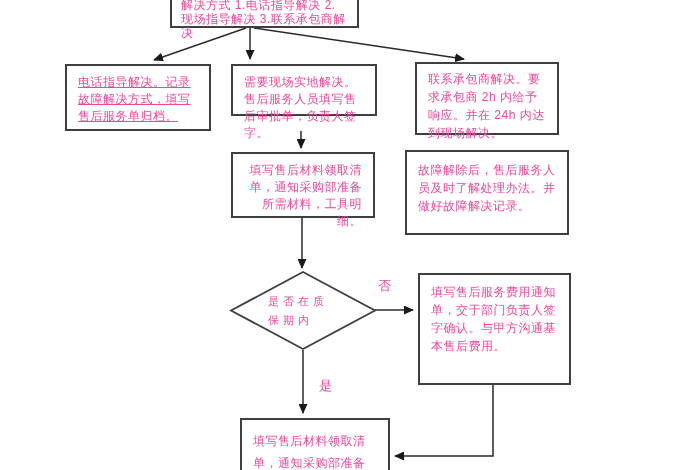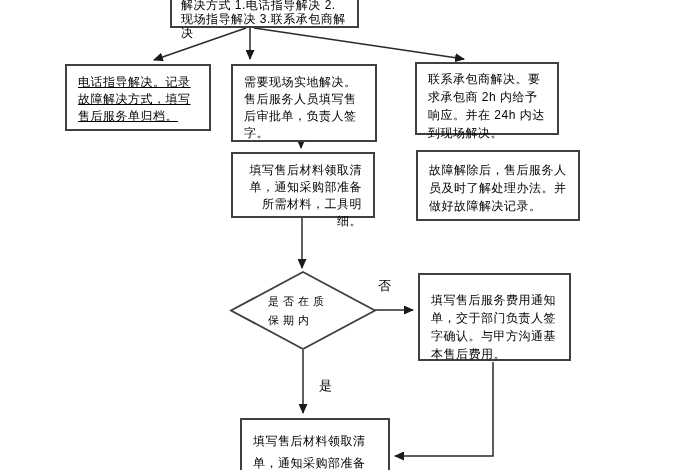--- a/index.html
+++ b/index.html
@@ -3,43 +3,43 @@
 <meta charset="utf-8">
 <style>
   html, body { margin: 0; padding: 0; background: #ffffff; }
   .canvas {
     position: relative;
     width: 700px;
     height: 470px;
     background: #ffffff;
     overflow: hidden;
     font-family: "Liberation Sans", "DejaVu Sans", sans-serif;
-    color: #000000;
+    color: #ec4899;
   }
   .connectors {
     position: absolute;
     left: 0; top: 0;
     width: 700px; height: 470px;
   }
   .node {
     position: absolute;
     box-sizing: border-box;
     border: 2px solid #3f3f3f;
     background: #ffffff;
     font-size: 12px;
     letter-spacing: 0.5px;
     word-break: break-all;
   }
   .top-box        { left: 170px; top: -22px; width: 189px; height: 50px; padding: 18px 9px 0;  line-height: 14px; }
   .phone-box      { left: 65px;  top: 64px;  width: 146px; height: 67px; padding: 8px 11px 0;  line-height: 17px; text-decoration: underline; }
-  .onsite-box     { left: 231px; top: 64px;  width: 146px; height: 78px; padding: 8px 11px 0;  line-height: 17px; }
+  .onsite-box     { left: 231px; top: 64px;  width: 146px; height: 52px; padding: 8px 11px 0;  line-height: 17px; }
   .contractor-box { left: 415px; top: 62px;  width: 144px; height: 73px; padding: 6px 11px 0;  line-height: 18px; }
   .materials-box  { left: 231px; top: 152px; width: 144px; height: 66px; padding: 8px 11px 0;  line-height: 17px; text-align: right; }
-  .fault-box      { left: 416px; top: 150px; width: 164px; height: 71px; padding: 9px 11px 4px;  line-height: 18px; }
-  .fee-box        { left: 418px; top: 273px; width: 153px; height: 88px; padding: 16px 11px 0;  line-height: 18px; }
+  .fault-box      { left: 405px; top: 150px; width: 164px; height: 85px; padding: 9px 11px 4px;  line-height: 18px; }
+  .fee-box        { left: 418px; top: 273px; width: 153px; height: 112px; padding: 8px 11px 0;  line-height: 18px; }
   .bottom-box     { left: 240px; top: 418px; width: 150px; height: 86px; padding: 10px 11px 0; line-height: 22px; }
   .diamond-text {
     position: absolute;
     left: 268px; top: 292px; width: 70px;
     font-size: 11px; line-height: 19px;
     letter-spacing: 4px; word-break: break-all;
   }
   .branch-label {
     position: absolute;
     font-size: 13px;

